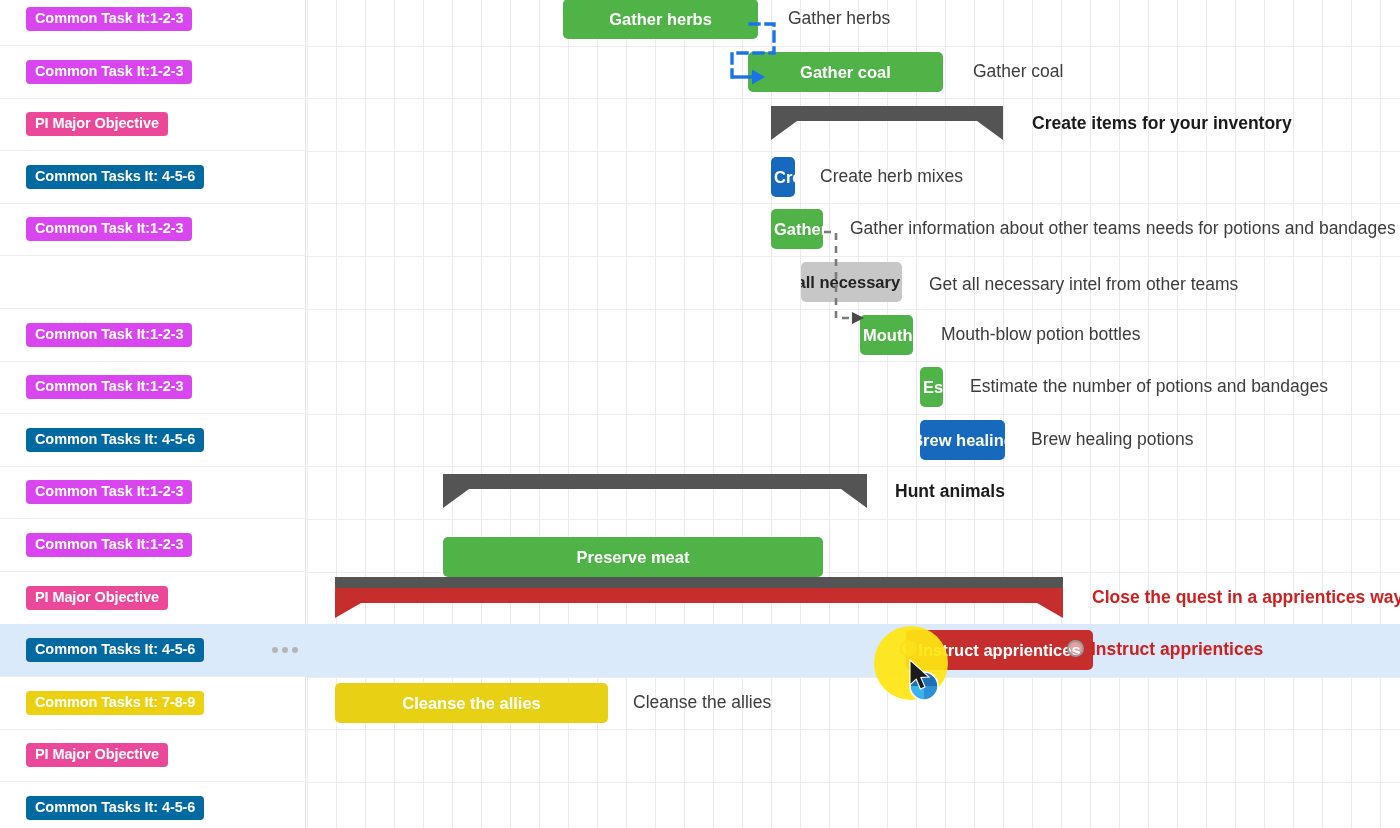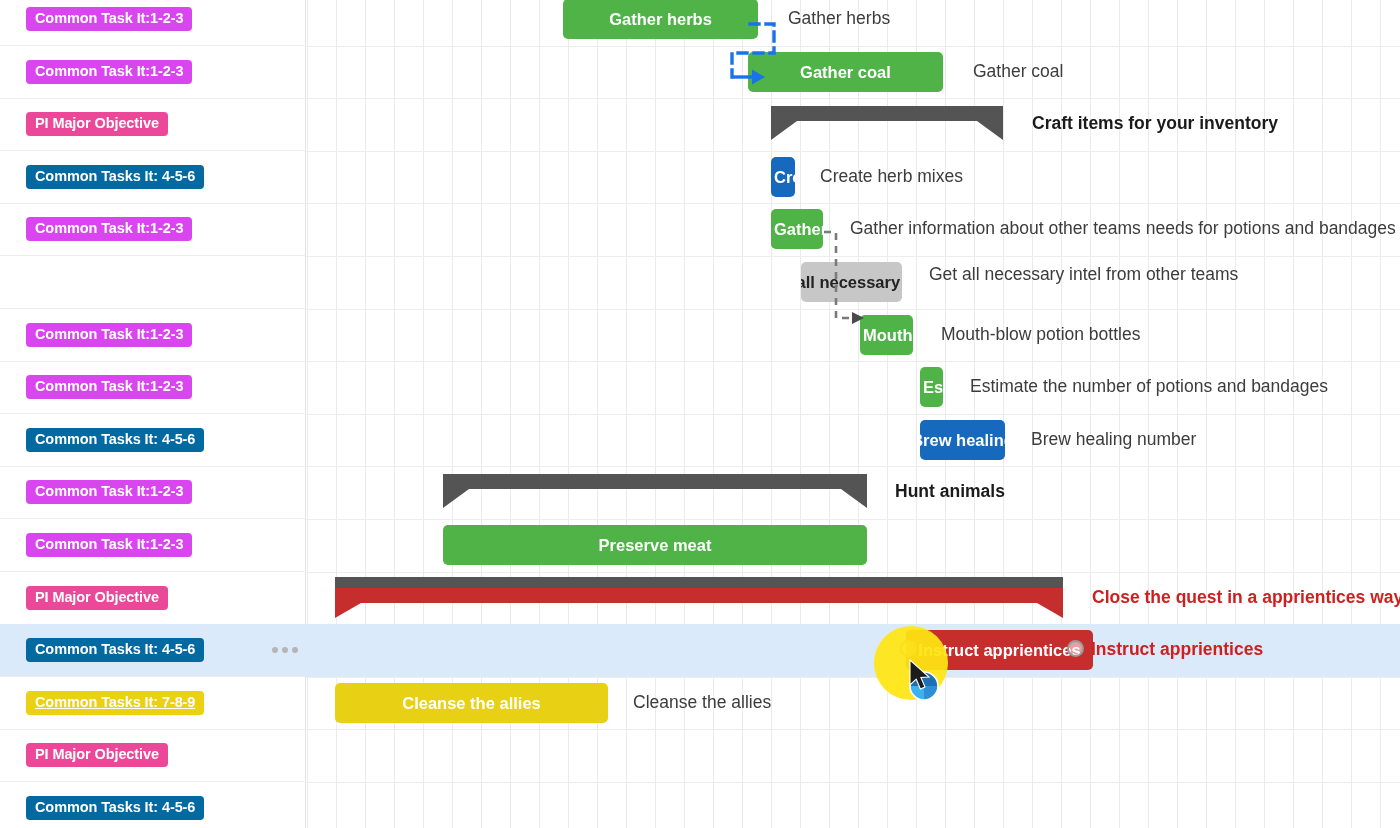--- a/index.html
+++ b/index.html
@@ -41,21 +41,21 @@
     color: #ffffff;
     font-size: 14.5px;
     font-weight: bold;
     letter-spacing: -0.1px;
     white-space: nowrap;
     line-height: 1.15;
   }
   .tag.green  { background: #d946ef; }
   .tag.pink   { background: #ec4899; }
   .tag.blue   { background: #0369a1; }
-  .tag.yellow { background: #ecd112; text-decoration: underline; }
+  .tag.yellow { background: #ecd112; }
   .row-menu {
     position: absolute;
     left: 272px;
     display: flex;
     gap: 4px;
     align-items: center;
   }
   .row-menu i {
     display: block;
     width: 6px; height: 6px;
@@ -227,40 +227,40 @@
     <div id="bars-layer">
         <div class="bar green" style="left: 257px; top: -1px; width: 195px; height: 40px;">Gather herbs</div>
         <div class="caption" style="left: 482px; top: 8px;">Gather herbs</div>
         <div class="bar green" style="left: 442px; top: 52px; width: 195px; height: 40px;">Gather coal</div>
         <div class="caption" style="left: 667px; top: 61px;">Gather coal</div>
         <div class="summary" style="left: 465px; top: 106px;">
           <svg width="232" height="34" viewBox="0 0 232 34">
             <path d="M0 0 H232 V34 L206 15 H26 L0 34 Z" fill="#545454"></path>
           </svg>
         </div>
-        <div class="caption bold" style="left: 726px; top: 113px;">Craft items for your inventory</div>
+        <div class="caption bold" style="left: 726px; top: 113px;">Create items for your inventory</div>
         <div class="bar blue narrow" style="left: 465px; top: 157px; width: 24px; height: 40px;">Create herb mixes</div>
         <div class="caption" style="left: 514px; top: 166px;">Create herb mixes</div>
         <div class="bar green narrow" style="left: 465px; top: 209px; width: 52px; height: 40px;">Gather information</div>
         <div class="caption" style="left: 544px; top: 218px; text-align: right;">Gather information about other teams needs for potions and bandages</div>
         <div class="bar grey" style="left: 495px; top: 262px; width: 101px; height: 40px;">Get all necessary intel</div>
-        <div class="caption" style="left: 623px; top: 264px;">Get all necessary intel from other teams</div>
+        <div class="caption" style="left: 623px; top: 274px;">Get all necessary intel from other teams</div>
         <div class="bar green narrow" style="left: 554px; top: 315px; width: 53px; height: 40px;">Mouth-blow</div>
         <div class="caption" style="left: 635px; top: 324px;">Mouth-blow potion bottles</div>
         <div class="bar green narrow" style="left: 614px; top: 367px; width: 23px; height: 40px;">Estimate</div>
         <div class="caption" style="left: 664px; top: 376px;">Estimate the number of potions and bandages</div>
         <div class="bar blue" style="left: 614px; top: 420px; width: 85px; height: 40px;">Brew healing</div>
-        <div class="caption" style="left: 725px; top: 429px;">Brew healing number</div>
+        <div class="caption" style="left: 725px; top: 429px;">Brew healing potions</div>
         <div class="summary" style="left: 137px; top: 474px;">
           <svg width="424" height="34" viewBox="0 0 424 34">
             <path d="M0 0 H424 V34 L398 15 H26 L0 34 Z" fill="#545454"></path>
           </svg>
         </div>
         <div class="caption bold" style="left: 589px; top: 481px;">Hunt animals</div>
-        <div class="bar green" style="left: 137px; top: 525px; width: 424px; height: 40px;">Preserve meat</div>
+        <div class="bar green" style="left: 137px; top: 537px; width: 380px; height: 40px;">Preserve meat</div>
         <div class="summary" style="left: 29px; top: 577px;">
           <svg width="728" height="30" viewBox="0 0 728 30">
             <path d="M0 0 H728 V30 L702 15 H26 L0 30 Z" fill="#545454"></path>
           </svg>
         </div>
         <div class="summary" style="left: 29px; top: 588px; z-index: 3;">
           <svg width="728" height="30" viewBox="0 0 728 30">
             <path d="M0 0 H728 V30 L702 15 H26 L0 30 Z" fill="#c62d2d"></path>
           </svg>
         </div>

